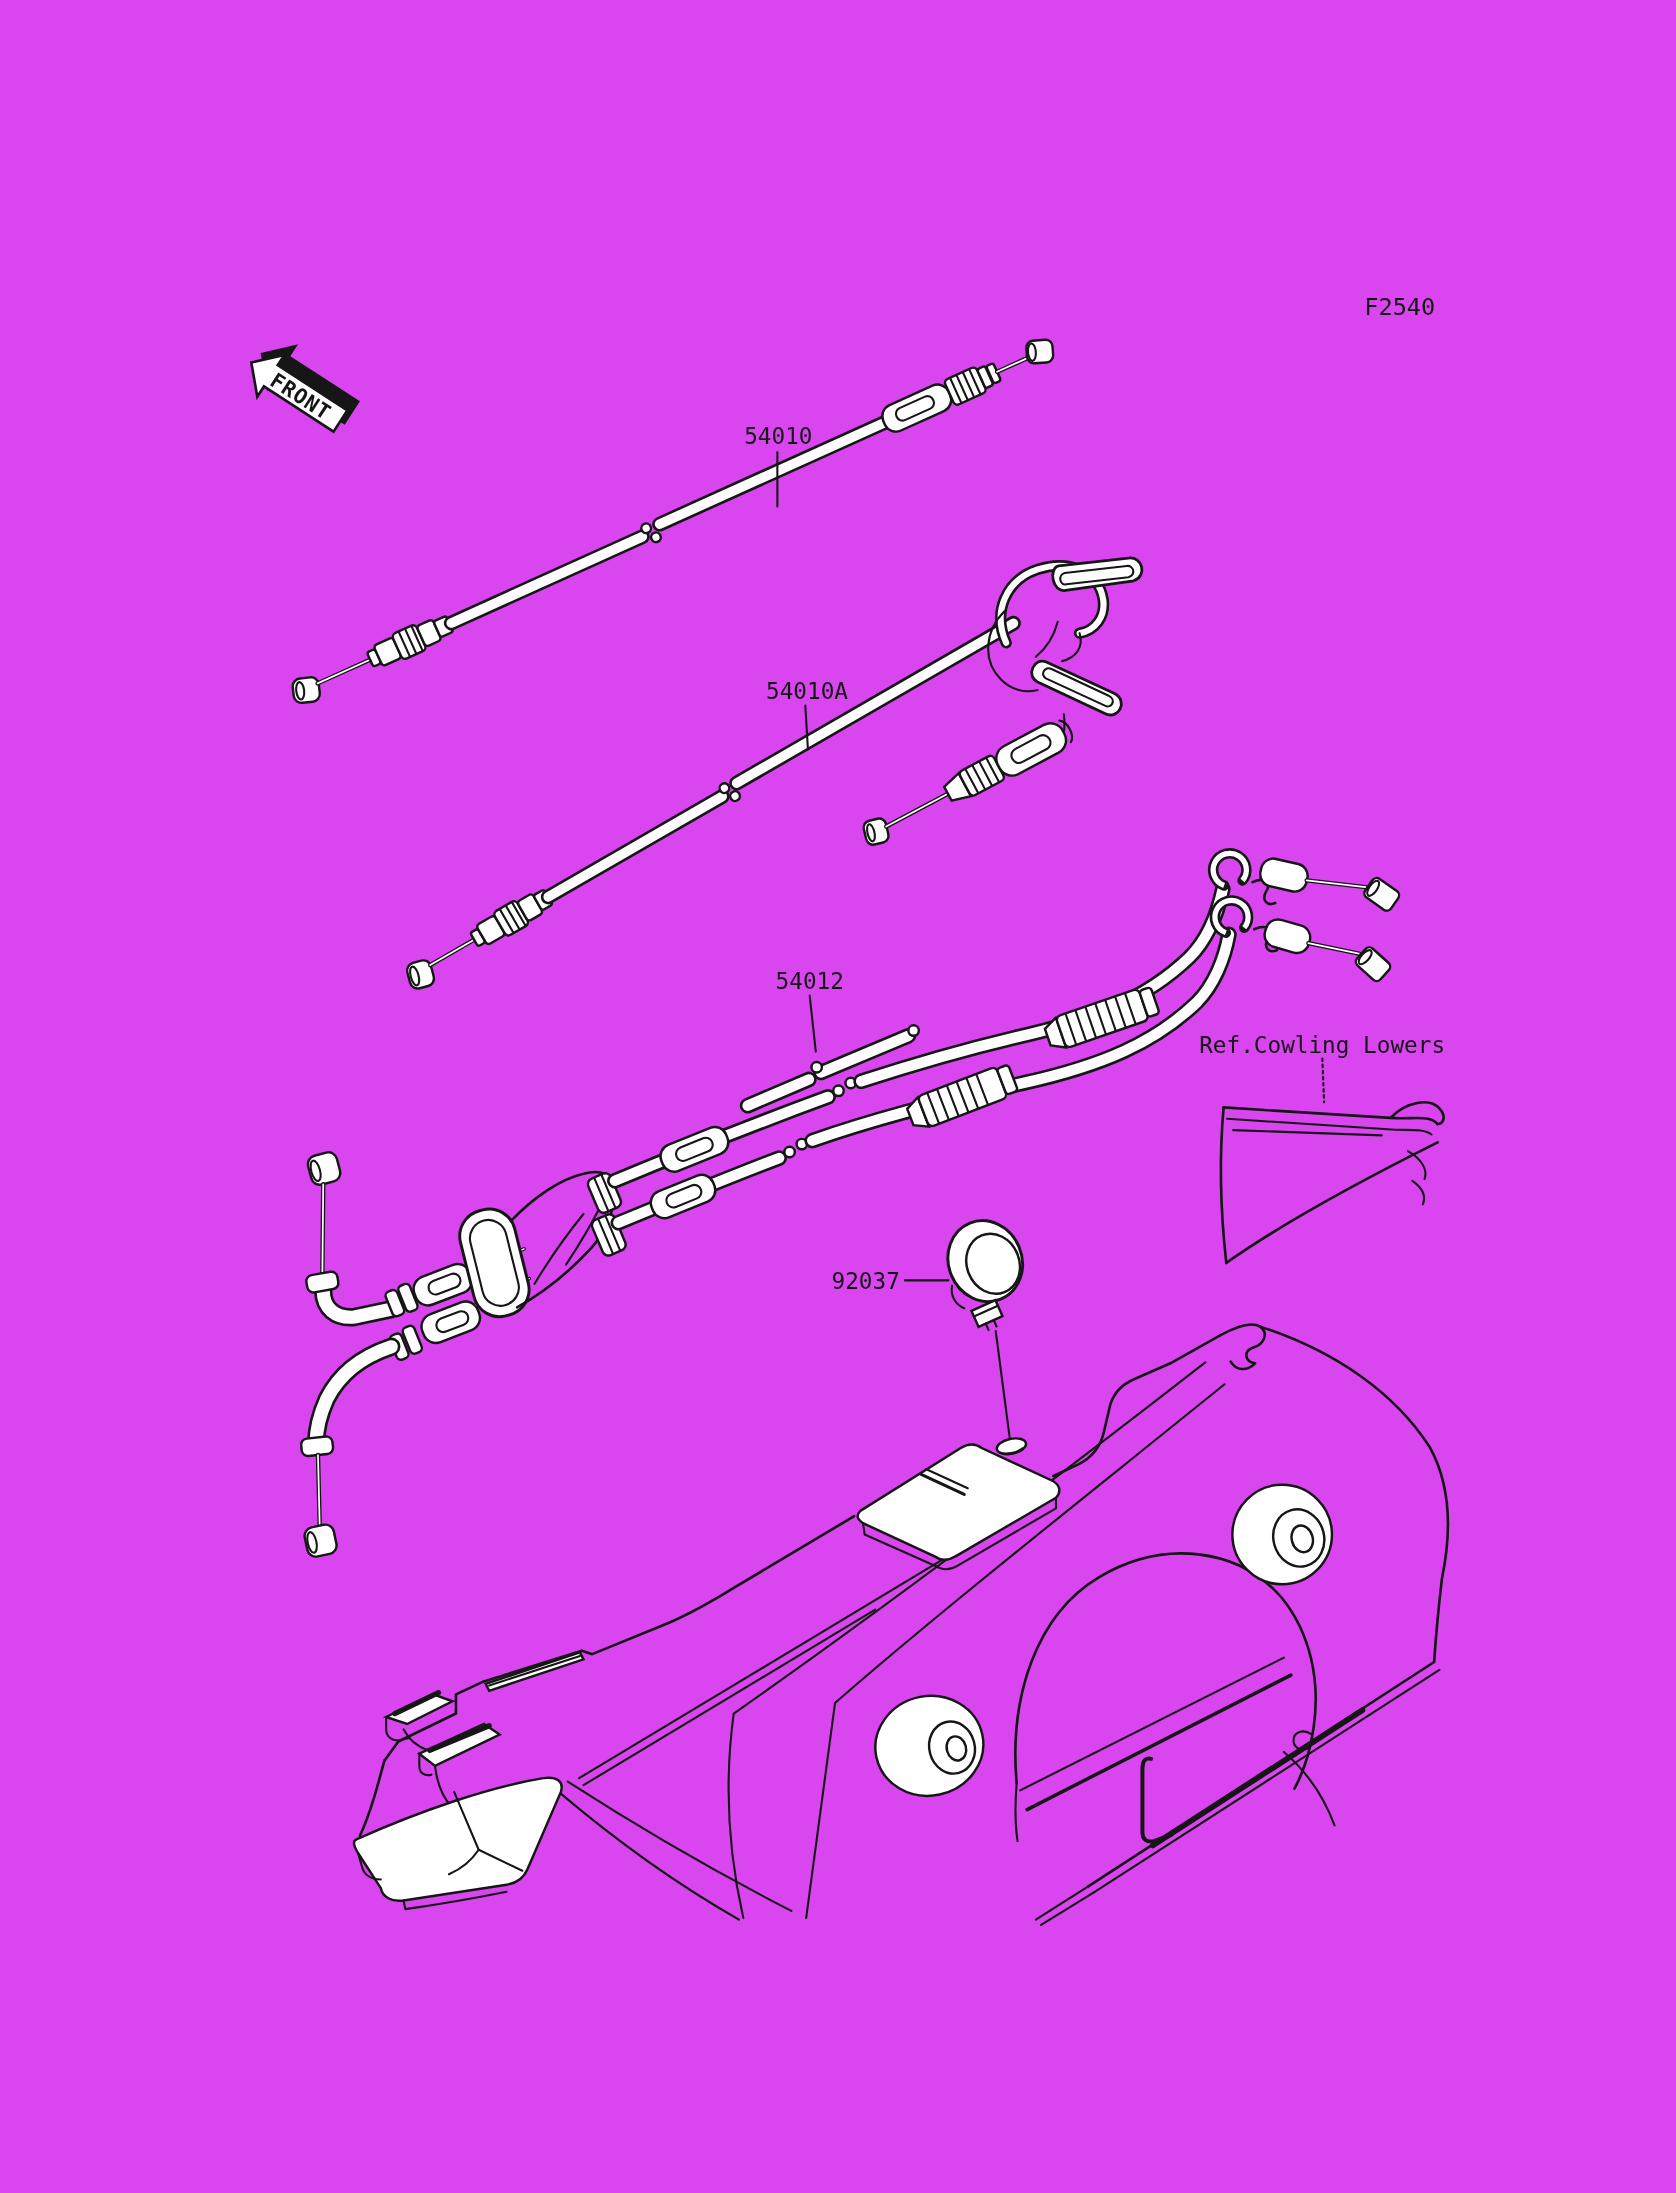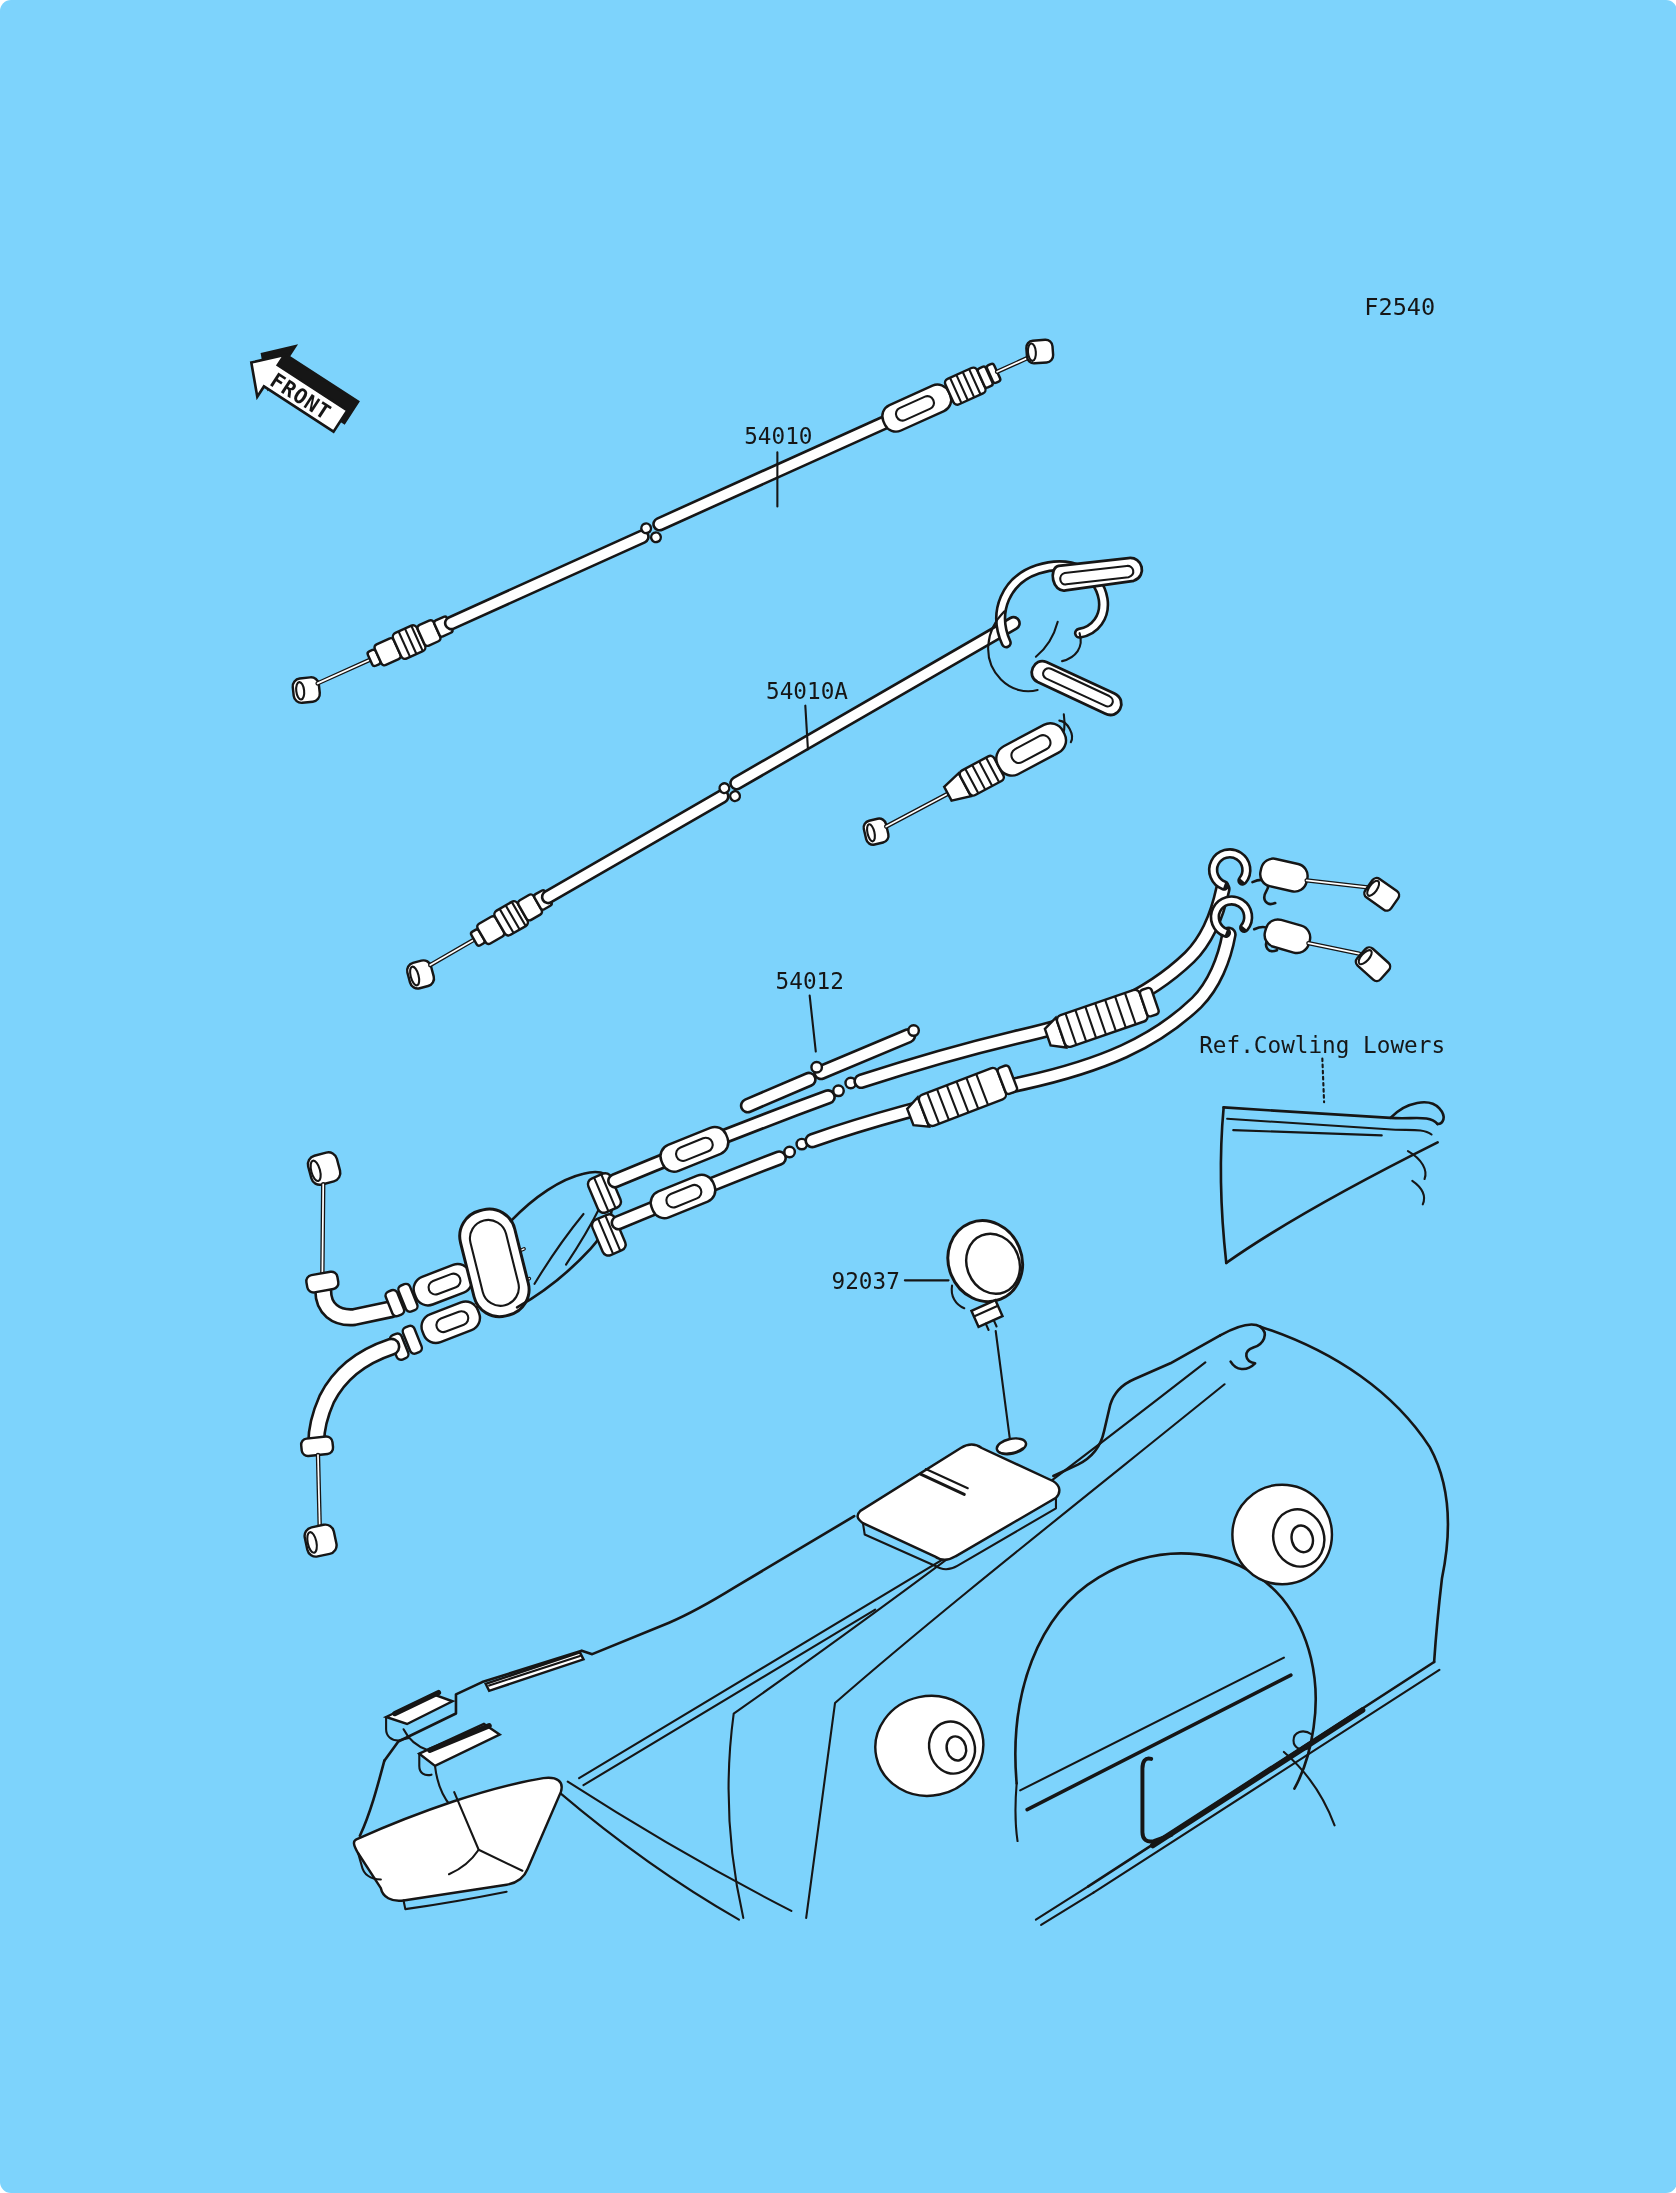--- a/index.html
+++ b/index.html
@@ -1,16 +1,16 @@
 <!DOCTYPE html>
 <html style="font-size:14px"><head>
 <meta charset="utf-8">
 <style>
   html,body{margin:0;padding:0;background:#ffffff;}
-  .page{position:relative;width:1677px;height:2193px;background:#7dd3fc;overflow:hidden;border-radius:11px;}
+  .page{position:relative;width:1677px;height:2193px;background:#d946ef;overflow:hidden;}
   svg{position:absolute;inset:0;}
   .ln{fill:none;stroke:#161616;stroke-width:3;stroke-linecap:round;stroke-linejoin:round;}
   .lnB{fill:none;stroke:#161616;stroke-linecap:round;stroke-linejoin:round;}
   .thin{fill:none;stroke:#161616;stroke-width:2.4;stroke-linecap:round;stroke-linejoin:round;}
   .thinR{fill:none;stroke:#161616;stroke-width:2.4;}
   .thinE{fill:none;stroke:#161616;stroke-width:2.8;}
   .part{fill:#ffffff;stroke:#161616;stroke-width:2.8;}
   .part2{fill:#ffffff;stroke:#161616;stroke-width:3.2;}
   .part3{fill:#ffffff;stroke:#161616;stroke-width:3.4;}
   .tubeO{fill:none;stroke:#161616;stroke-linecap:round;}

